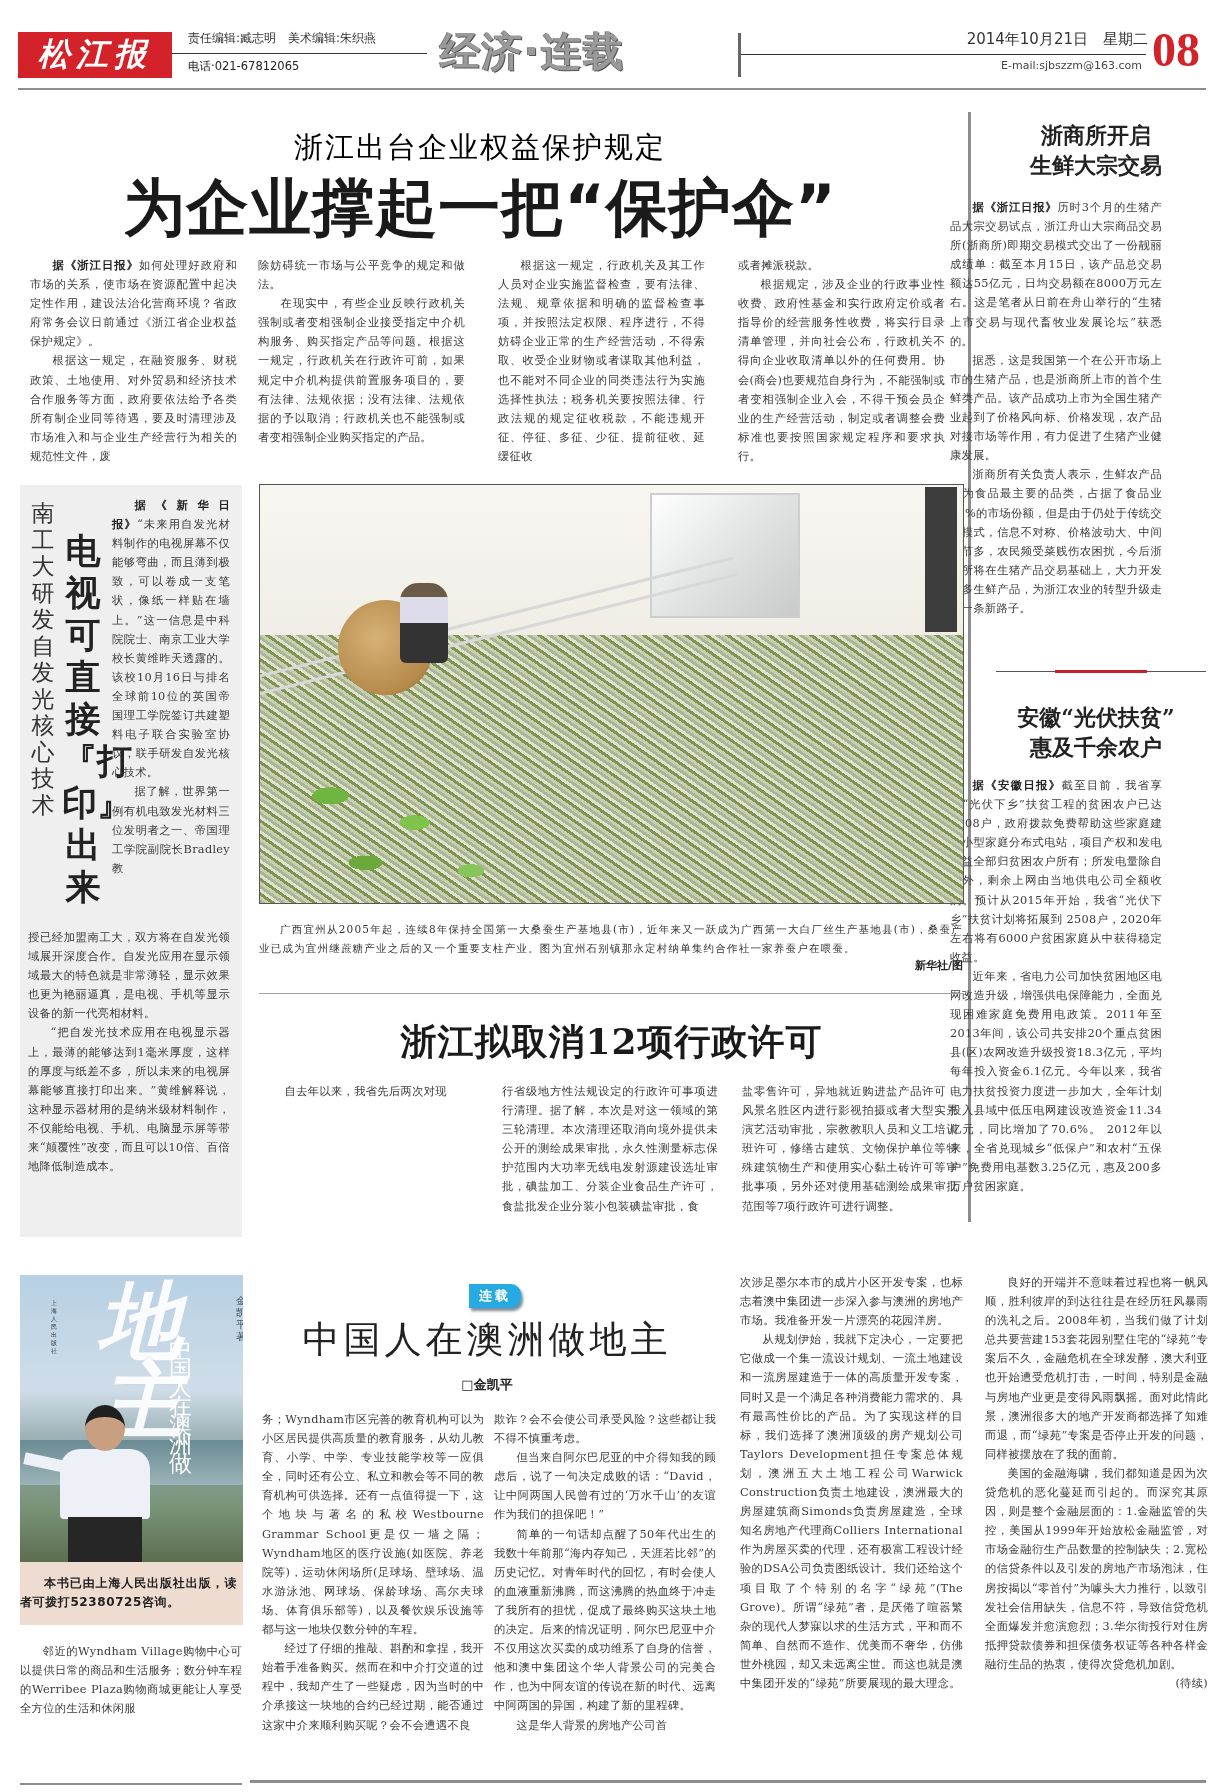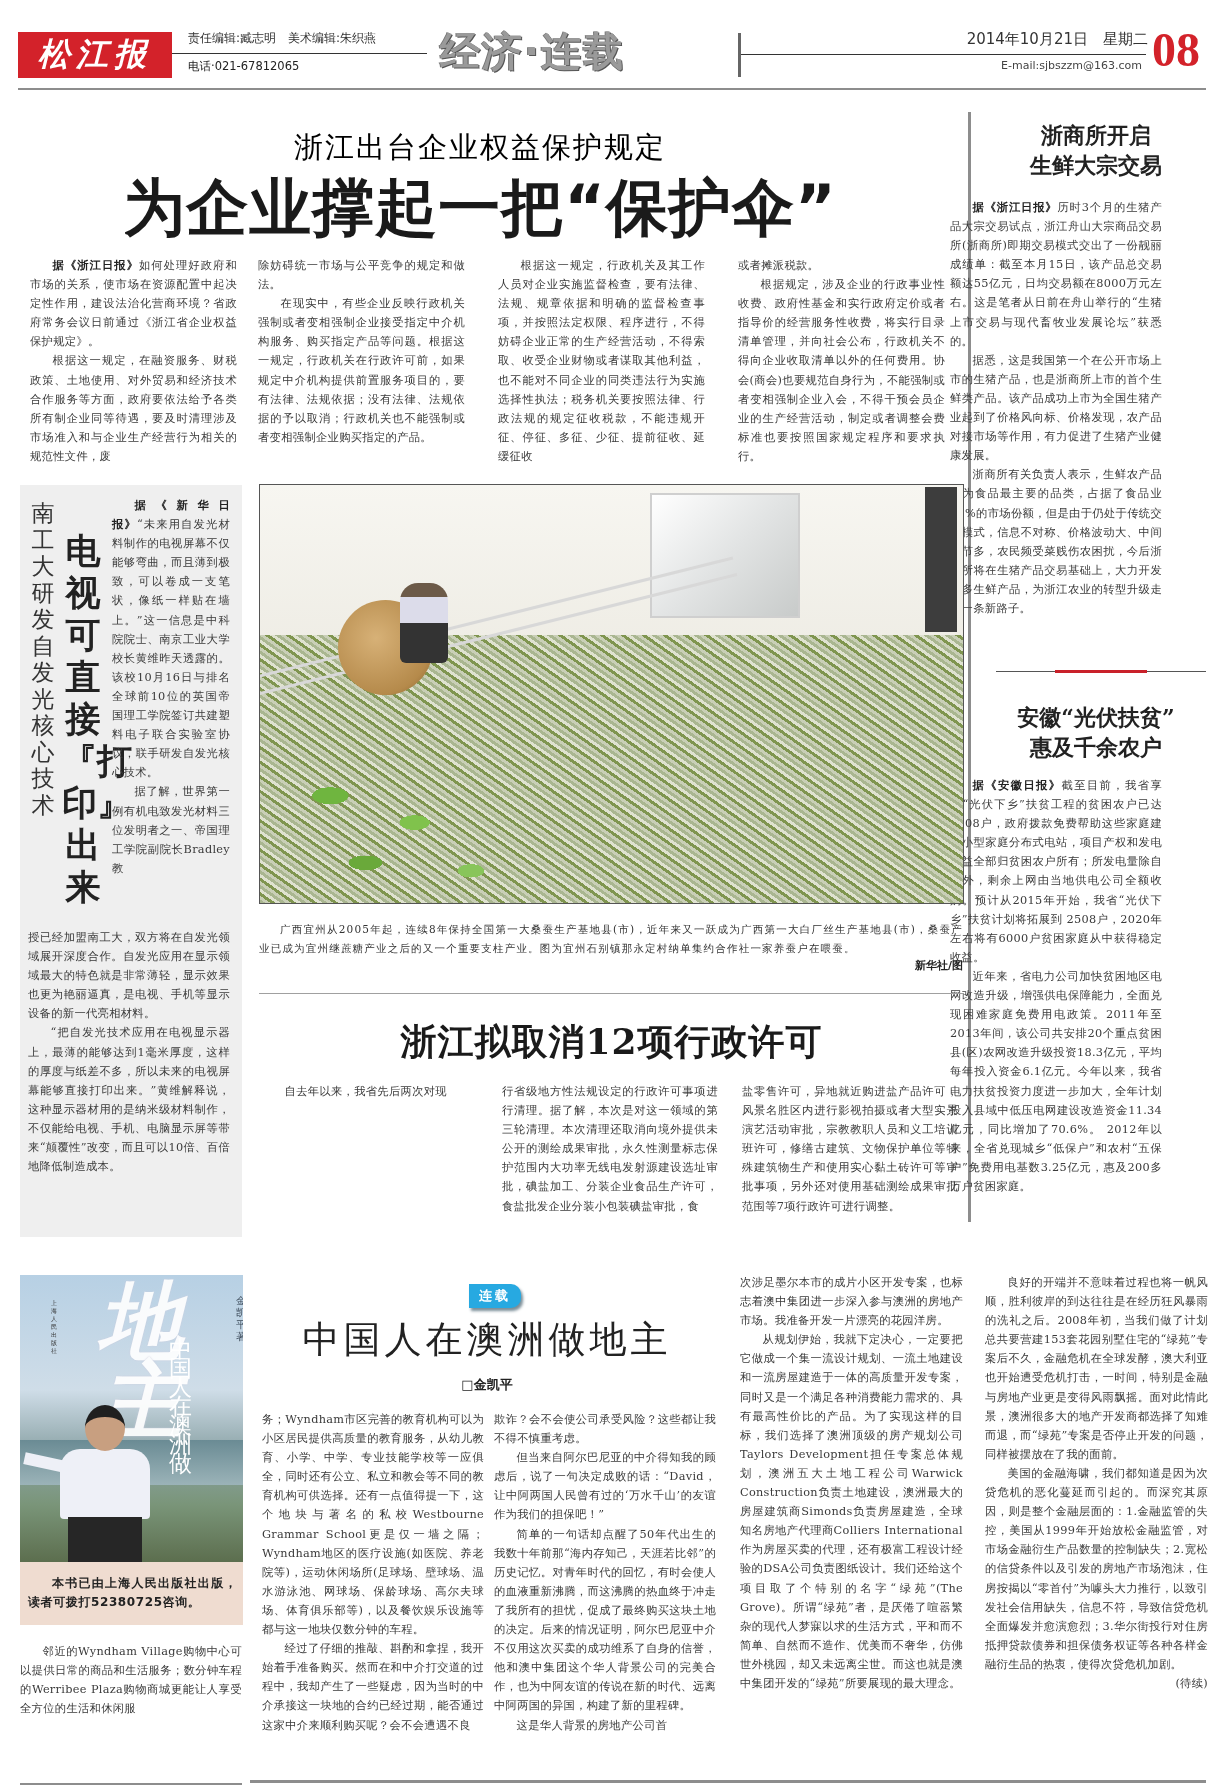--- a/index.html
+++ b/index.html
@@ -73,21 +73,21 @@
   .book-sea { position: absolute; left: 0; top: 165px; width: 100%; height: 45px; background: linear-gradient(180deg, #6a8b94, #9bb3b8); }
   .book-man { position: absolute; left: 30px; top: 130px; width: 110px; height: 160px; }
   .book-head { position: absolute; left: 35px; top: 0; width: 40px; height: 46px; border-radius: 50%; background: #c89f80; border-top: 12px solid #1f1f1f; }
   .book-shirt { position: absolute; left: 10px; top: 44px; width: 90px; height: 70px; background: #eef0f7; border-radius: 20px 20px 4px 4px; }
   .book-arm-l { position: absolute; left: -26px; top: 52px; width: 46px; height: 12px; background: #eef0f7; transform: rotate(12deg); }
   .book-pants { position: absolute; left: 18px; top: 112px; width: 74px; height: 50px; background: #262626; }
   .book-calli { position: absolute; left: 78px; top: 6px; font-size: 84px; color: #ffffff; font-style: italic; font-weight: bold; opacity: 0.92; line-height: 80px; text-shadow: 0 0 2px #ccd; }
   .book-vtitle { position: absolute; left: 149px; top: 65px; width: 22px; font-size: 23px; line-height: 19px; color: #fff; text-align: center; font-family: "DejaVu Sans", sans-serif; }
   .book-author { position: absolute; left: 188px; top: 20px; width: 14px; font-size: 10px; line-height: 12px; color: #3d4b5a; text-align: center; margin-left: 26px; }
   .book-pub { position: absolute; left: 30px; top: 24px; width: 8px; font-size: 6px; line-height: 8px; color: #333; text-align: center; }
-  .book-note { left: 20px; top: 1562px; width: 223px; height: 63px; background: #efdcd0; font-size: 12px; font-weight: bold; line-height: 19px; font-family: "DejaVu Sans", sans-serif; color: #222; padding: 12px 6px 0 8px; text-align: justify; letter-spacing: 0.6px; }
+  .book-note { left: 20px; top: 1562px; width: 223px; height: 63px; background: #efdcd0; font-size: 12px; font-weight: bold; line-height: 19px; font-family: "DejaVu Sans", sans-serif; color: #222; padding: 12px 6px 0 0; text-align: justify; letter-spacing: 0.6px; }
   .serial-col1 { left: 20px; top: 1642px; width: 222px; }
   .serial-badge { left: 469px; top: 1284px; width: 52px; height: 24px; background: #27a9e1; color: #fff; font-size: 13px; font-weight: bold; display: flex; align-items: center; justify-content: center; letter-spacing: 3px; border-radius: 0 10px 10px 0; box-shadow: 2px 3px 3px #7b8e98; }
   .serial-title { left: 262px; top: 1315px; width: 450px; text-align: center; font-size: 37px; font-family: "DejaVu Sans", sans-serif; color: #222; letter-spacing: 4px; }
   .serial-author { left: 262px; top: 1376px; width: 450px; text-align: center; font-size: 13px; font-weight: bold; font-family: "DejaVu Sans", sans-serif; color: #222; }
   .serial-col { top: 1410px; width: 222px; }
   .serial-col-full { top: 1273px; width: 223px; }
   .bottom-rule { left: 18px; top: 1780px; width: 1188px; height: 3px; background: #8d8d8d; }
   .bot-rule-short { left: 20px; top: 1783px; width: 222px; height: 2px; background: #8d8d8d; }
   .continued { float: right; text-indent: 0; }
 </style>

